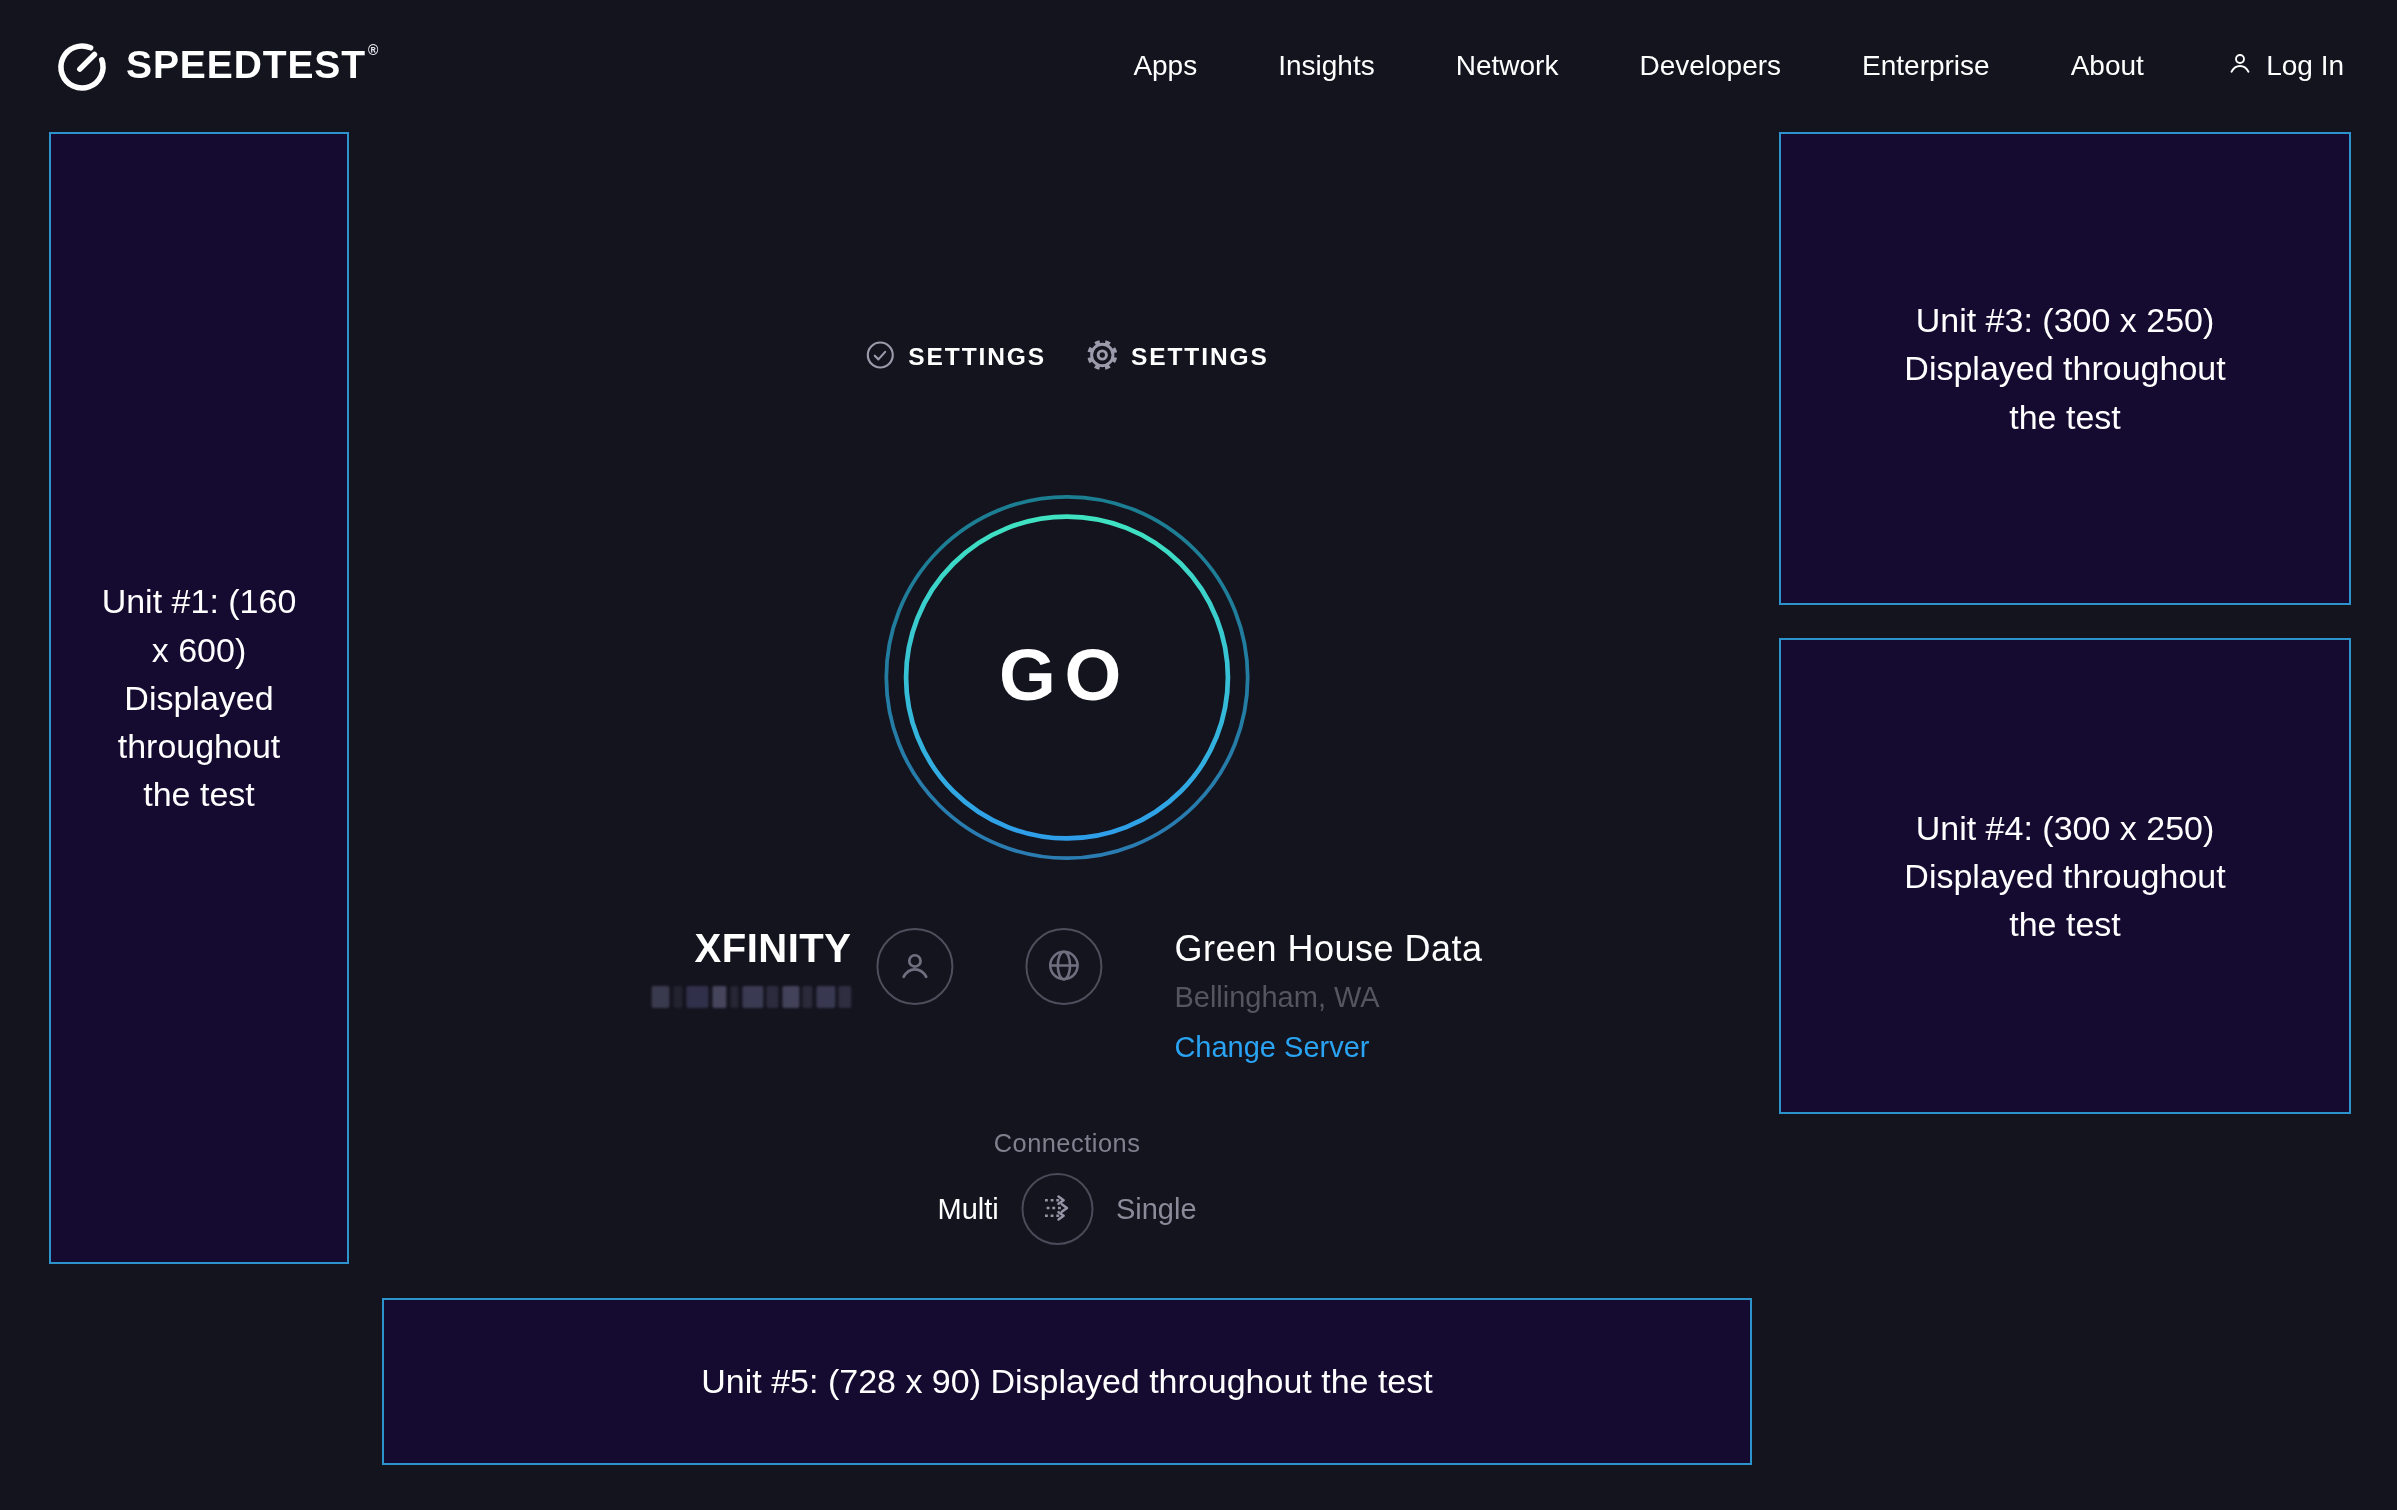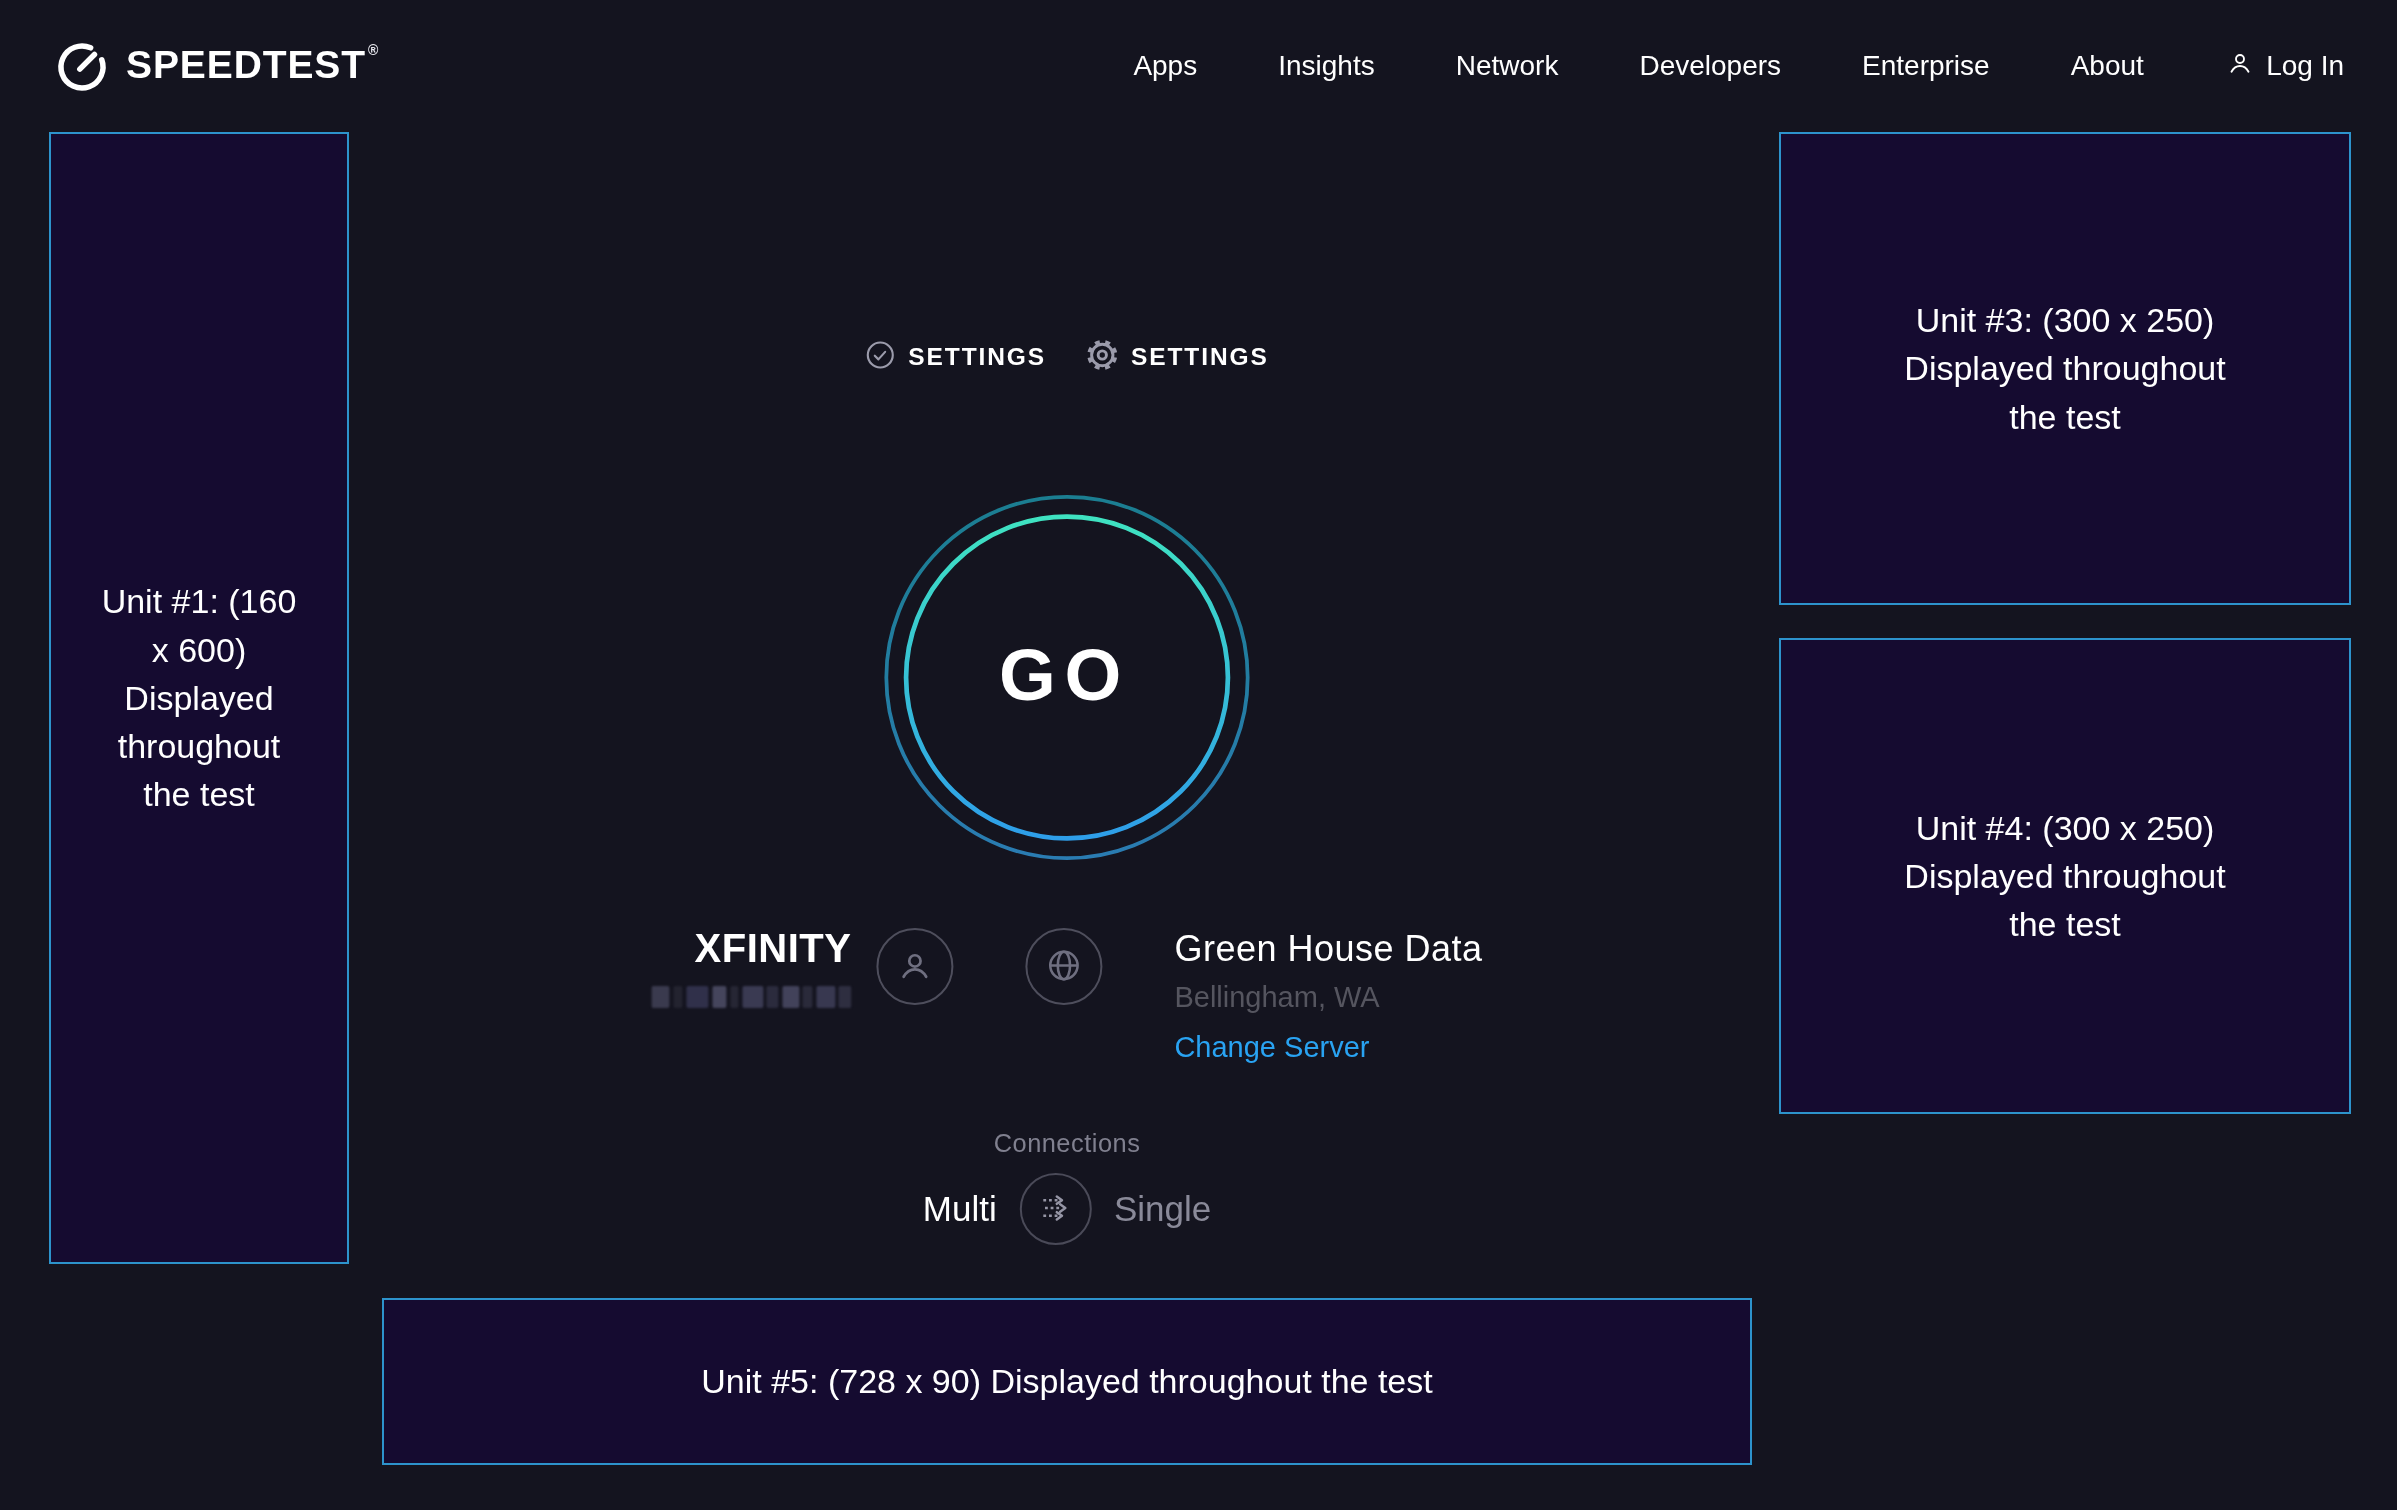--- a/index.html
+++ b/index.html
@@ -52,21 +52,21 @@
   .ip-redacted i{display:block;height:22.6px;border-radius:1.9px;}
   .icon-circle{width:77px;height:77px;border-radius:50%;border:2.8px solid #4e4e5c;
     display:flex;align-items:center;justify-content:center;box-sizing:border-box;flex:0 0 auto;}
   .server-col{display:flex;flex-direction:column;align-items:flex-start;margin-left:48px;}
   .server-name{font-size:36px;line-height:41px;letter-spacing:0.5px;}
   .server-loc{font-size:29px;line-height:38px;margin-top:9.4px;color:#55555f;}
   .server-change{font-size:29px;line-height:38px;margin-top:11.3px;color:#29a3f2;cursor:pointer;text-decoration:none;}
   
   .conn-label{top:832px;font-size:25.4px;color:#80808f;letter-spacing:0.5px;}
   .conn-row{top:876px;display:flex;align-items:center;gap:22.6px;}
-  .conn-opt{font-size:35px;cursor:pointer;}
+  .conn-opt{font-size:29px;cursor:pointer;}
   .conn-multi{color:#fff;}
   .conn-single{color:#8a8a99;}
   .conn-toggle{width:72px;height:72px;border-radius:50%;border:2.8px solid #4a4a58;
     display:flex;align-items:center;justify-content:center;box-sizing:border-box;cursor:pointer;}
 </style>
 </head>
 <body>
 
 <div class="canvas">
 

